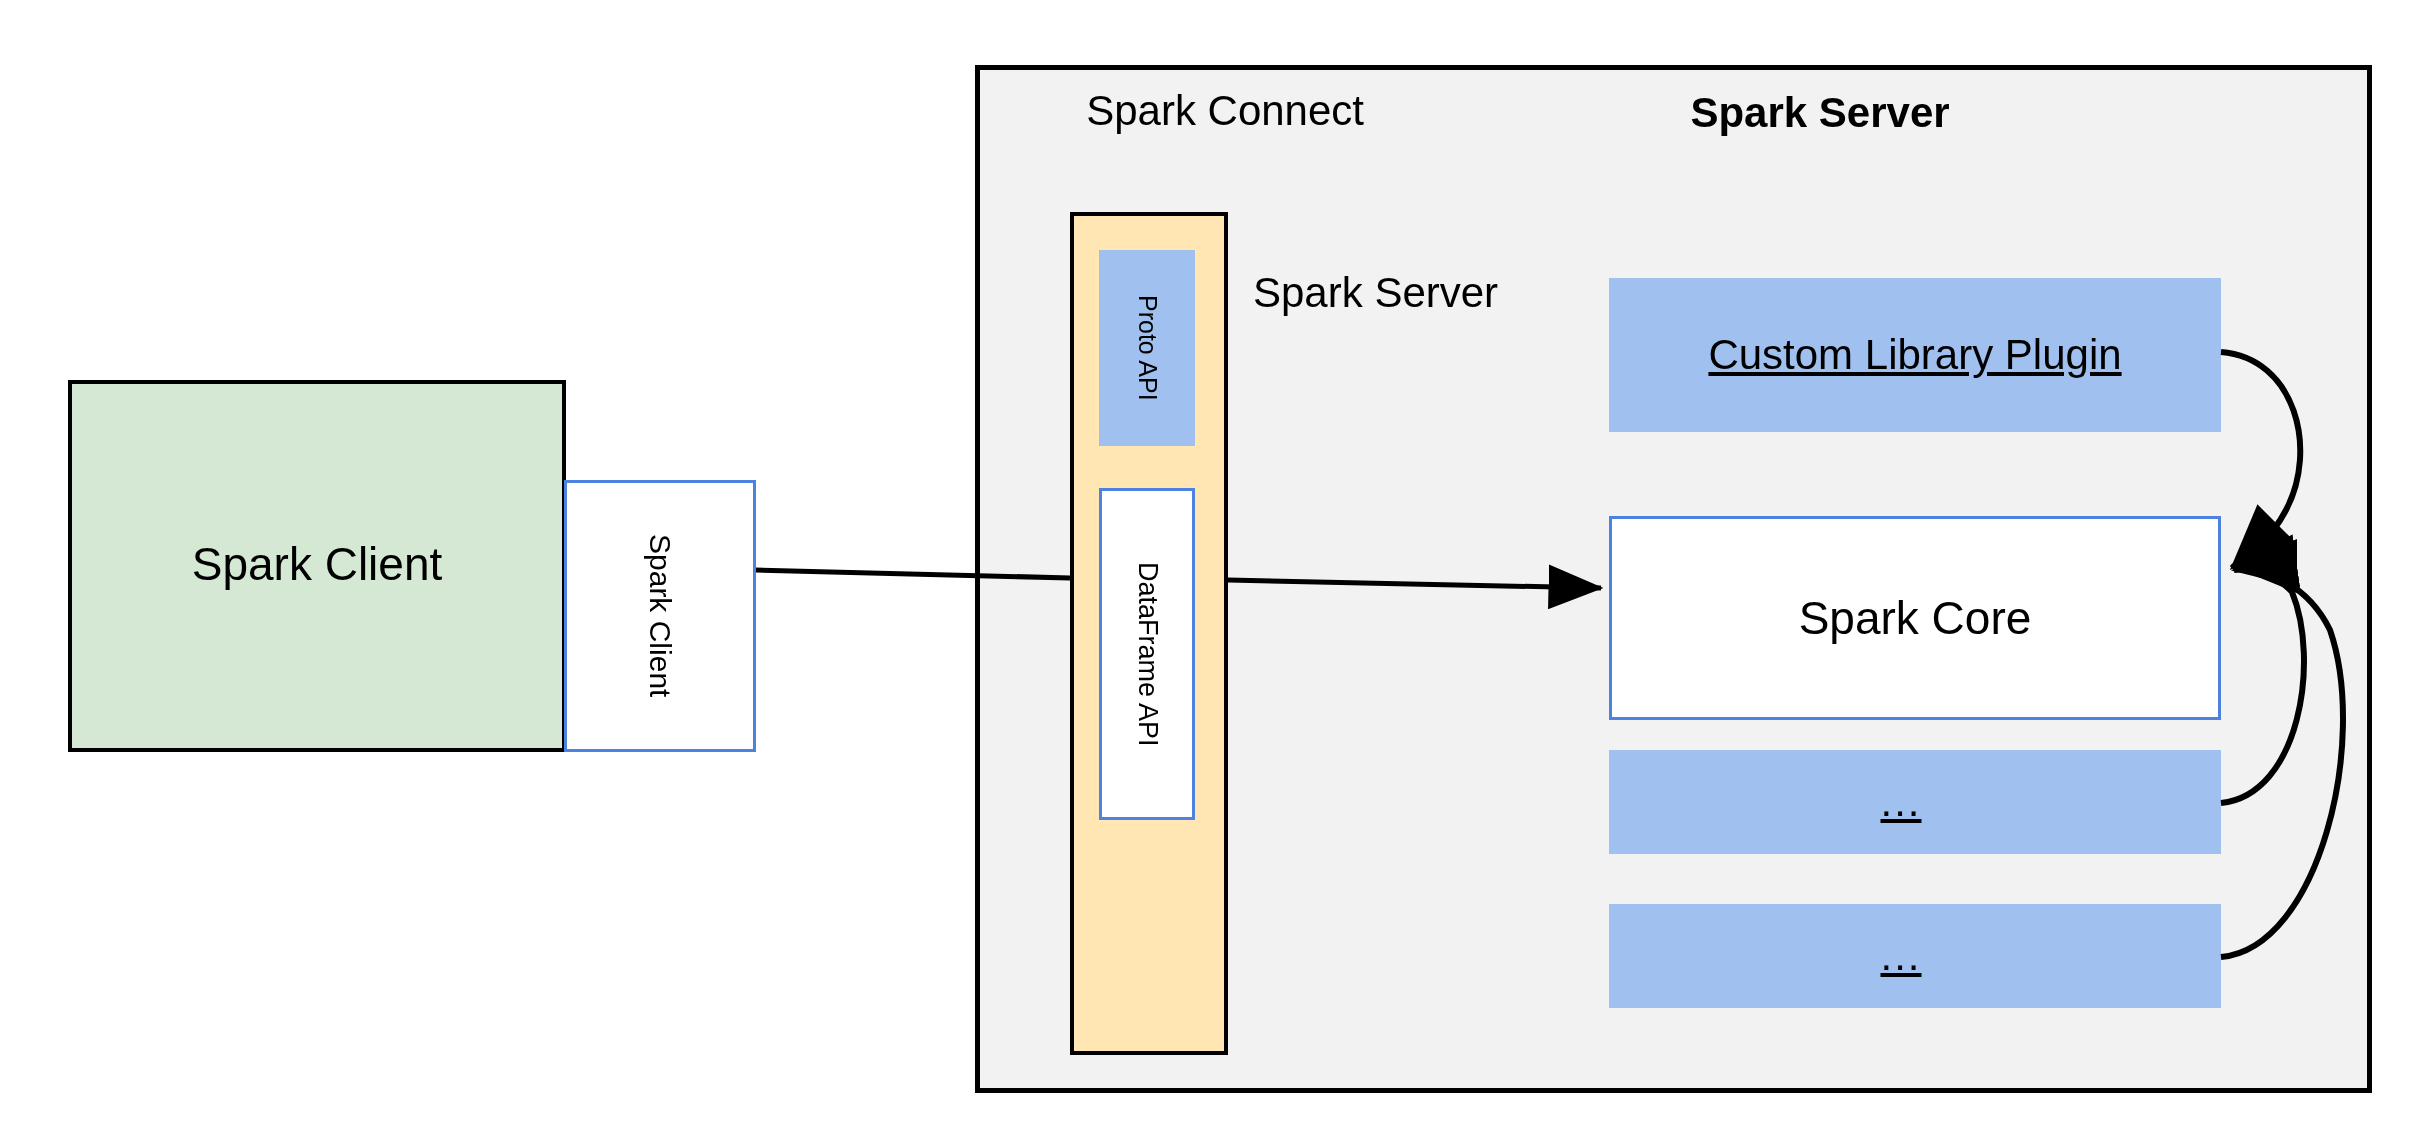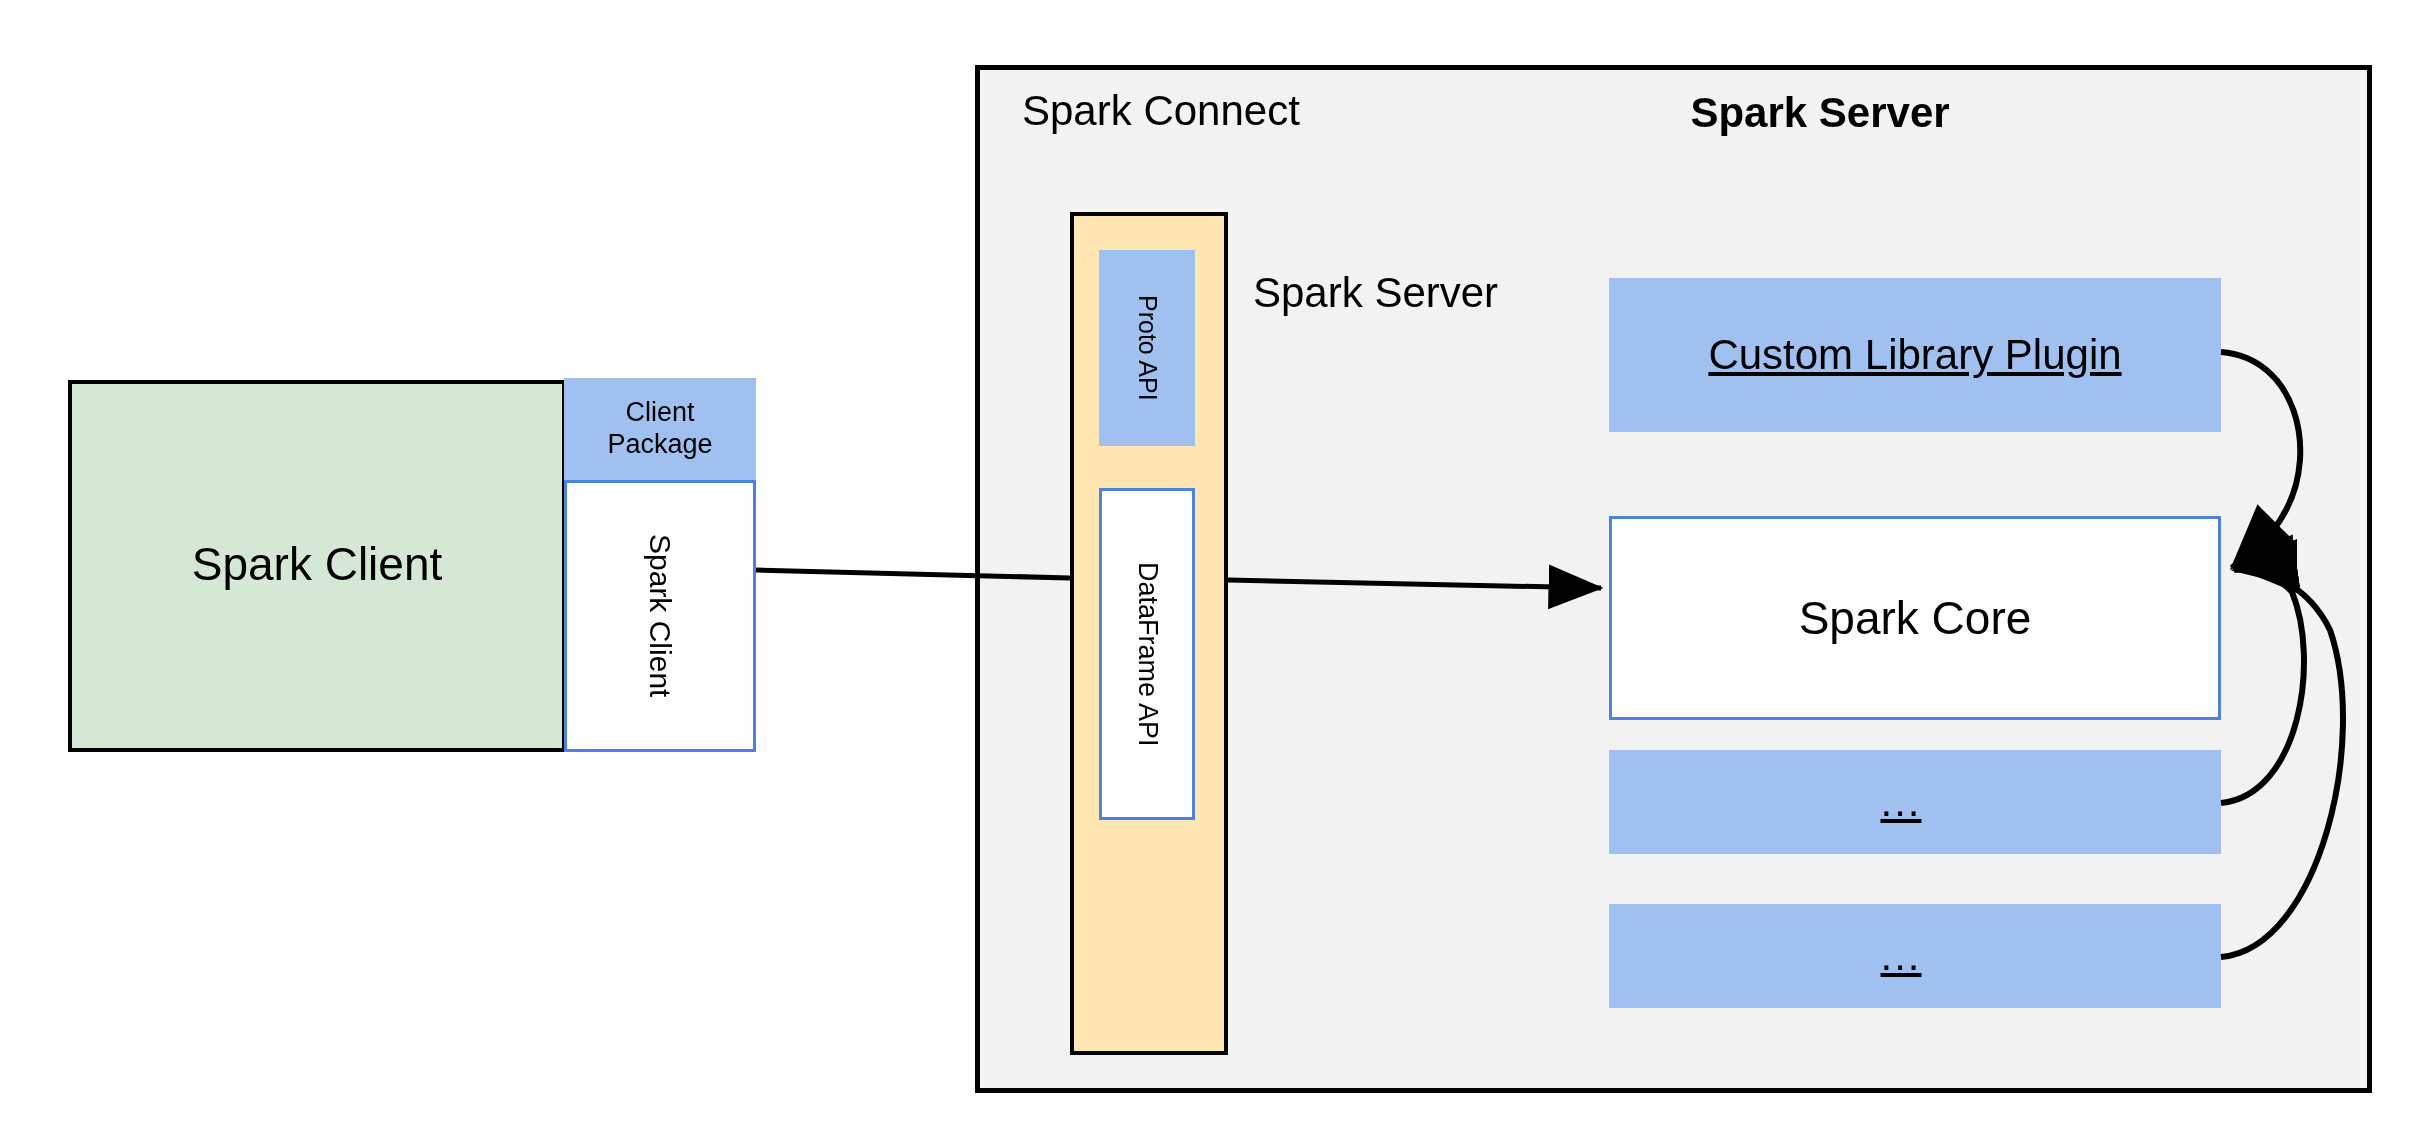--- a/index.html
+++ b/index.html
@@ -58,23 +58,23 @@
 
   
   #server-panel {
     left: 975px; top: 65px; width: 1397px; height: 1028px;
     background: #f2f2f2;
     border: 5px solid #000000;
     display: block;
   }
 
   #spark-connect-label {
-    left: 1022px; top: 63px; width: 290px; height: 96px;
-    font-size: 42px;
-    display: flex; align-items: center; justify-content: flex-start;
+    left: 1074px; top: 63px; width: 290px; height: 96px;
+    font-size: 42px;
+    display: flex; align-items: center; justify-content: flex-end;
   }
 
   #spark-server-label {
     left: 1650px; top: 85px; width: 340px; height: 56px;
     font-size: 42px;
     font-weight: bold;
   }
 
   #spark-server-library-label {
     left: 1253px; top: 240px; width: 300px; height: 106px;
@@ -177,26 +177,20 @@
   <div class="box server-row" id="dots-2">
     <span class="dots-label">...</span>
   </div>
 
   <div class="box" id="client-app">
     <div class="label">
       <div>Spark Client</div>
     </div>
   </div>
 
-  <div class="box" id="client-package">
-    <div>
-      <div>Client</div>
-      <div>Package</div>
-    </div>
-  </div>
 
   <div class="box" id="spark-client">
     <span class="vtext">Spark Client</span>
   </div>
 
   <svg id="connectors" viewBox="0 0 2435 1135">
     <defs>
       <marker id="arrowhead" markerWidth="11" markerHeight="9" refX="10.5" refY="4.5" orient="auto" markerUnits="strokeWidth">
         <path d="M0,0 L11,4.5 L0,9 z" fill="#000000"></path>
       </marker>

